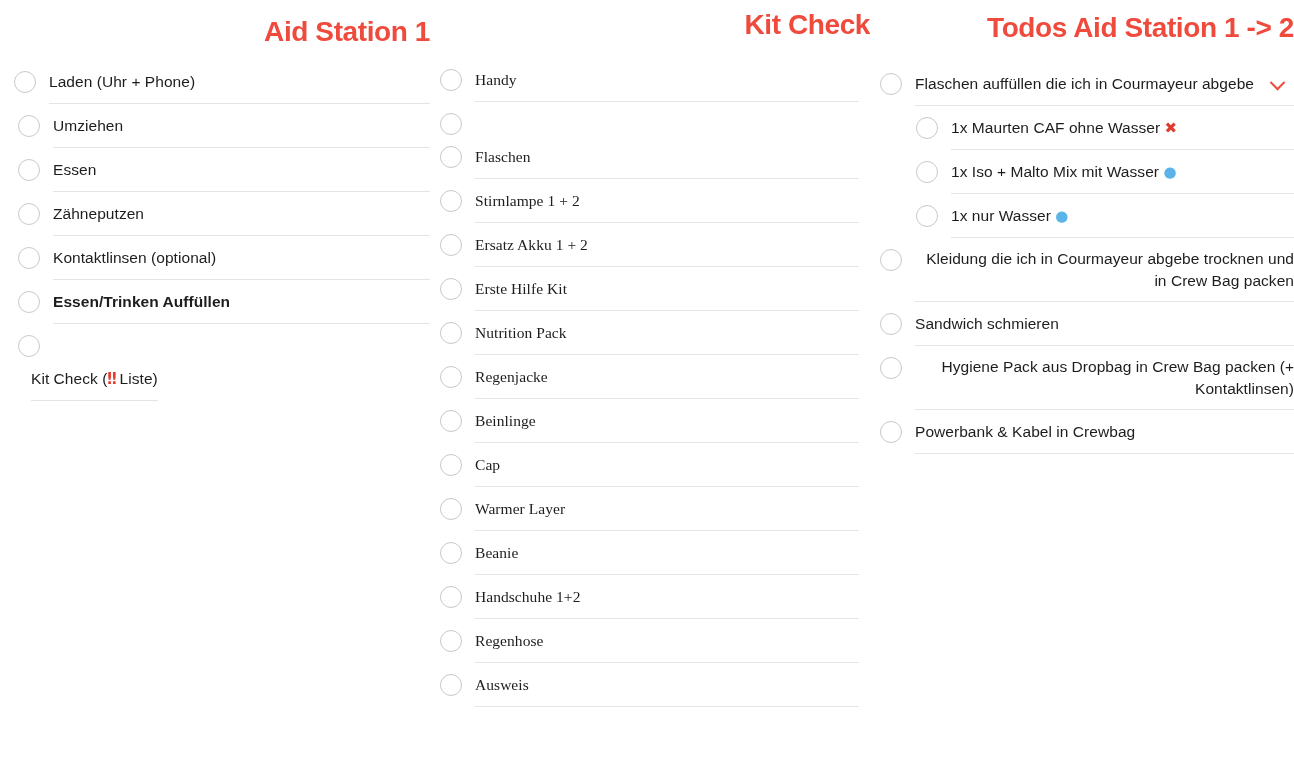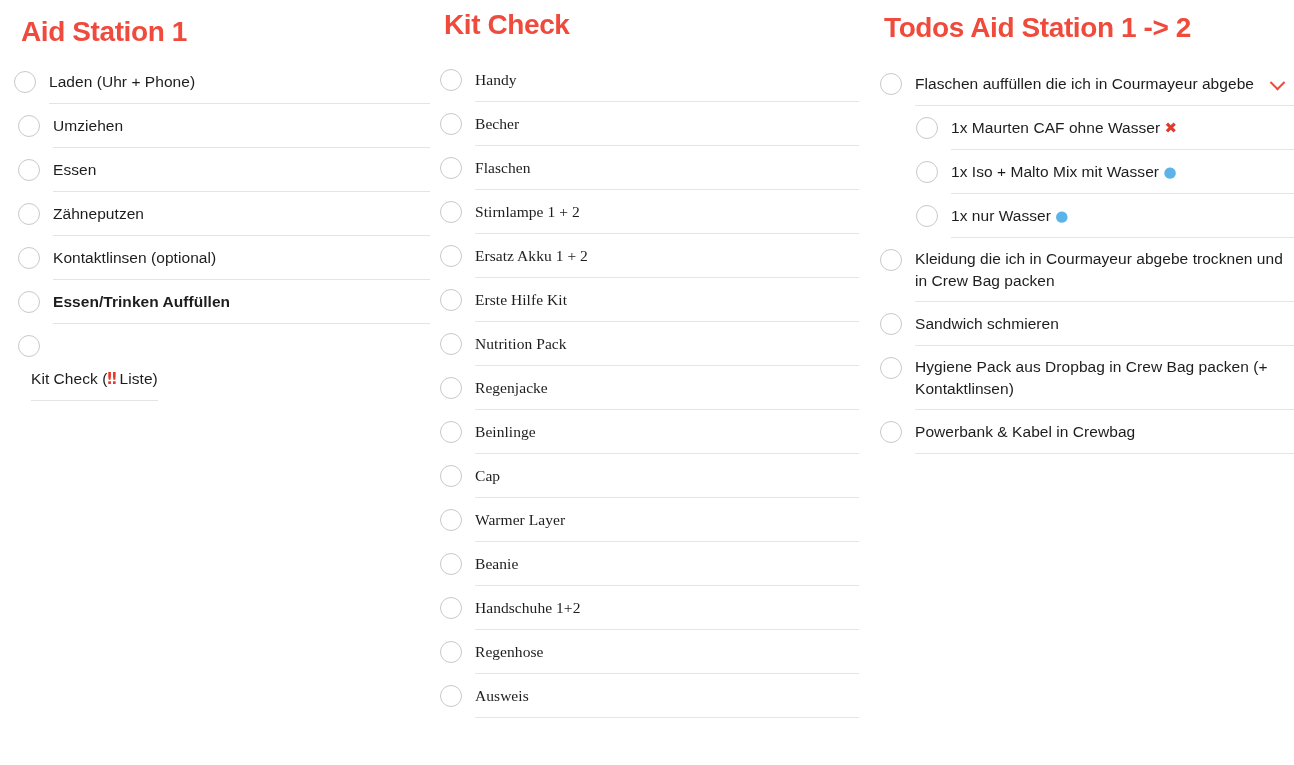--- a/index.html
+++ b/index.html
@@ -12,20 +12,21 @@
     -webkit-font-smoothing: antialiased;
     overflow: hidden;
   }
 
   .board {
     position: relative;
     width: 1294px;
     height: 765px;
     display: flex;
     align-items: flex-start;
+    text-align: right;
   }
 
   .column {
     position: relative;
     flex: 0 0 auto;
   }
 
   .col-1 { width: 430px; padding-left: 14px; }
   .col-2 { width: 440px; padding-left: 10px; }
   .col-3 { width: 424px; padding-left: 10px; }
@@ -195,23 +196,20 @@
 
       <div class="row">
         <span class="checkbox"></span>
         <div class="row-body">
           <span class="row-label">Handy</span>
         </div>
       </div>
 
       <div class="row">
         <span class="checkbox"></span>
-        <div class="row-body">
-          <span class="row-label">Becher</span>
-        </div>
       </div>
 
       <div class="row">
         <span class="checkbox"></span>
         <div class="row-body">
           <span class="row-label">Flaschen</span>
         </div>
       </div>
 
       <div class="row">

